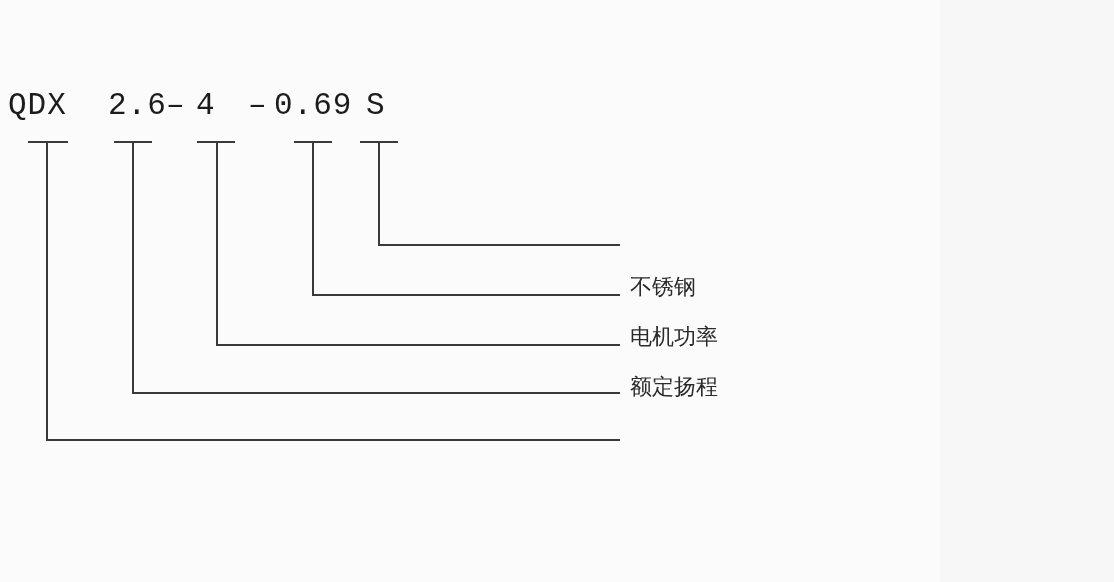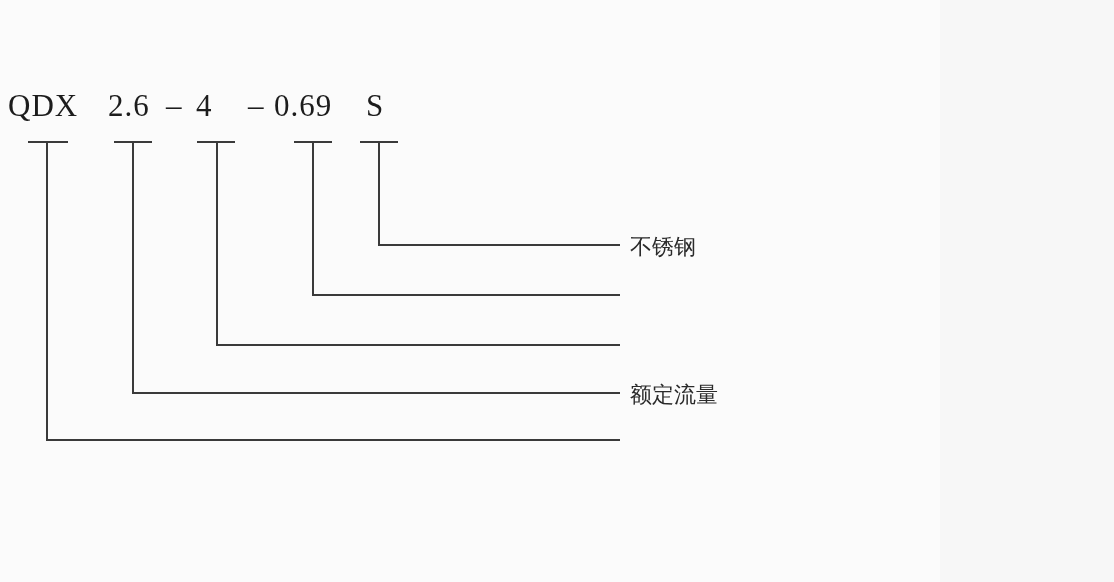--- a/index.html
+++ b/index.html
@@ -6,21 +6,21 @@
     margin: 0;
     padding: 0;
     background: #f7f7f7;
   }
   .canvas {
     position: relative;
     width: 940px;
     height: 582px;
     background: #fbfbfb;
     overflow: hidden;
-    font-family: Liberation Serif, serif;
+    font-family: Liberation Mono, monospace;
   }
   .code-seg {
     position: absolute;
     top: 88px;
     font-size: 31px;
     font-weight: 500;
     color: #1c1c1c;
     letter-spacing: 1px;
     white-space: nowrap;
   }
@@ -30,20 +30,21 @@
   }
   .tick  { height: 2px; top: 141px; }
   .vline { width: 2px; }
   .hline { height: 2px; }
   .label {
     position: absolute;
     left: 630px;
     font-size: 22px;
     color: #2a2a2a;
     white-space: nowrap;
+    margin-top: 40px;
   }
 </style>
 </head>
 <body>
 
 <div class="canvas">
 
   <span class="code-seg" style="left:8px">QDX</span>
   <span class="code-seg" style="left:108px">2.6</span>
   <span class="code-seg" style="left:166px">–</span>
@@ -64,15 +65,16 @@
   <div class="vline" style="left:312px; top:141px; height:155px"></div>
   <div class="vline" style="left:378px; top:141px; height:105px"></div>
 
   <div class="hline" style="left:378px; top:244px; width:242px"></div>
   <div class="hline" style="left:312px; top:294px; width:308px"></div>
   <div class="hline" style="left:216px; top:344px; width:404px"></div>
   <div class="hline" style="left:132px; top:392px; width:488px"></div>
   <div class="hline" style="left:46px;  top:439px; width:574px"></div>
 
   <span class="label" style="top:232px">不锈钢</span>
-  <span class="label" style="top:380px">额定流量</span>
+  <span class="label" style="top:282px">电机功率</span>
+  <span class="label" style="top:332px">额定扬程</span>
 
 </div>
 
 </body></html>

